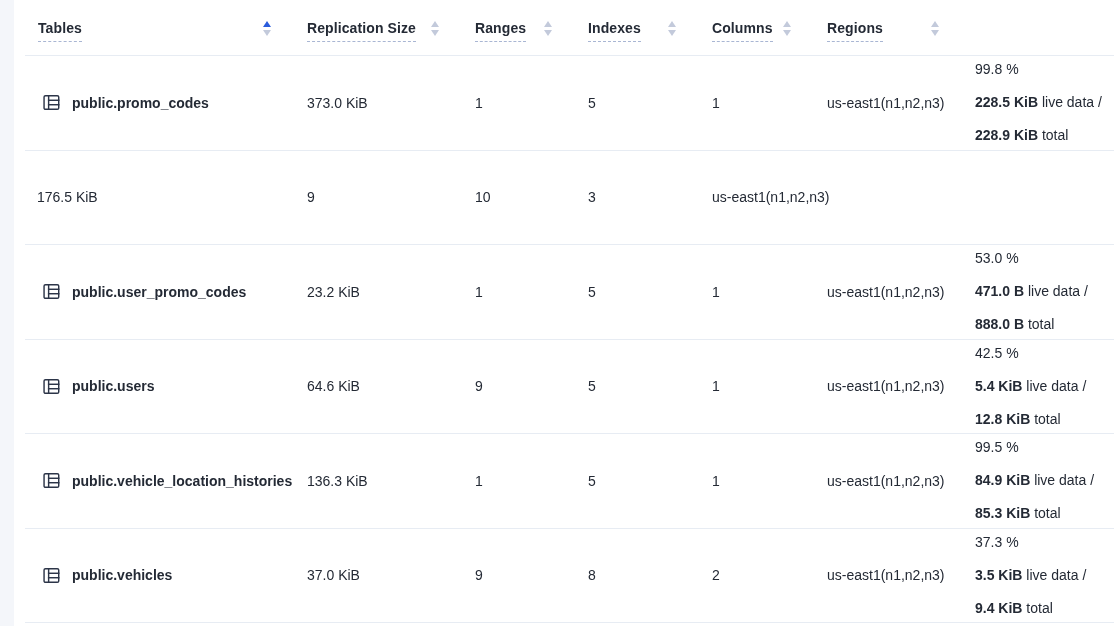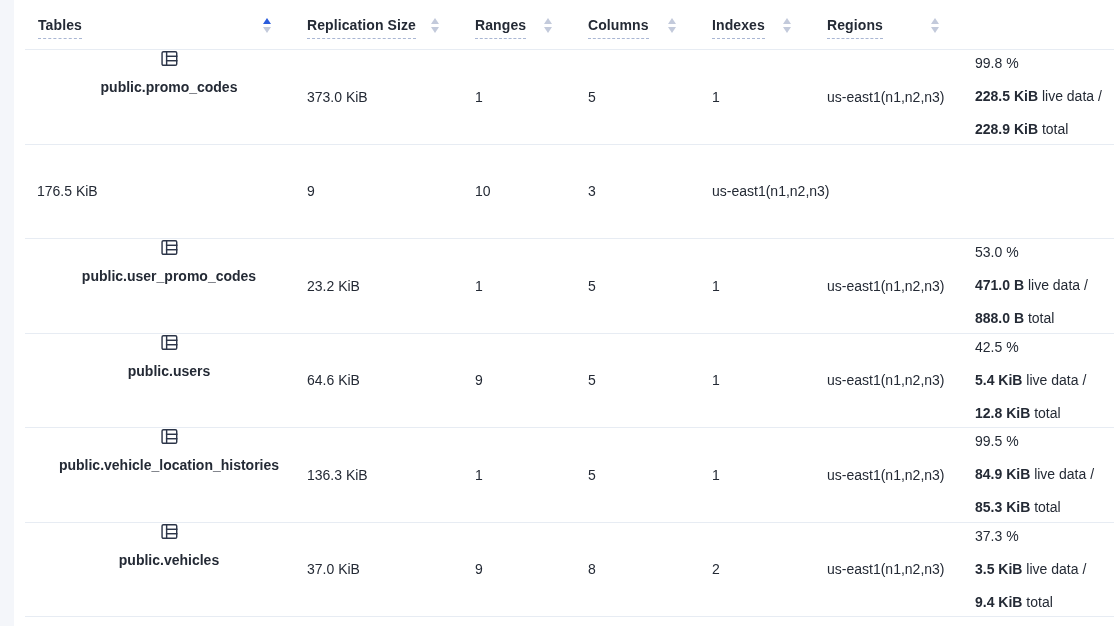--- a/index.html
+++ b/index.html
@@ -15,21 +15,21 @@
     left: 14px; top: 0; right: 0; bottom: 0;
     background: #ffffff;
     padding-left: 11px;
   }
   
   .thead, .tr {
     display: grid;
     grid-template-columns: 270px 168px 113px 124px 115px 148px 1fr;
     border-bottom: 1px solid #e7ecf3;
   }
-  .thead { height: 50px; }
+  .thead { height: 56px; }
   .tr { height: 94.5px; background: #fff; }
 
   
   .th {
     display: flex;
     align-items: center;
     justify-content: space-between;
     padding: 6px 24px 0 12px;
     cursor: pointer;
   }
@@ -53,21 +53,21 @@
   
   .td {
     display: flex;
     align-items: center;
     padding-left: 12px;
     font-size: 14px;
     color: #242a35;
     white-space: nowrap;
     gap: 12px;
   }
-  .td-name { padding-left: 18px; cursor: pointer; flex-direction: column; }
+  .td-name { padding-left: 18px; cursor: pointer; }
   .td-name .name { font-weight: 700; color: #242a35; }
   .tbl-icon { display: inline-flex; align-items: center; }
   .td-live {
     flex-direction: column;
     align-items: flex-start;
     justify-content: center;
     line-height: 21px;
   }
   .td-live b { font-weight: 700; text-align: center; }
 </style>
@@ -94,29 +94,29 @@
 
   <div class="th">
     <span class="th-label">Ranges</span>
     <span class="sort">
       <span class="tri tri-up"></span>
       <span class="tri tri-down"></span>
     </span>
   </div>
 
   <div class="th">
+    <span class="th-label">Indexes</span>
+    <span class="sort">
+      <span class="tri tri-up"></span>
+      <span class="tri tri-down"></span>
+    </span>
+  </div>
+
+  <div class="th">
     <span class="th-label">Columns</span>
-    <span class="sort">
-      <span class="tri tri-up"></span>
-      <span class="tri tri-down"></span>
-    </span>
-  </div>
-
-  <div class="th">
-    <span class="th-label">Indexes</span>
     <span class="sort">
       <span class="tri tri-up"></span>
       <span class="tri tri-down"></span>
     </span>
   </div>
 
   <div class="th">
     <span class="th-label">Regions</span>
     <span class="sort">
       <span class="tri tri-up"></span>

